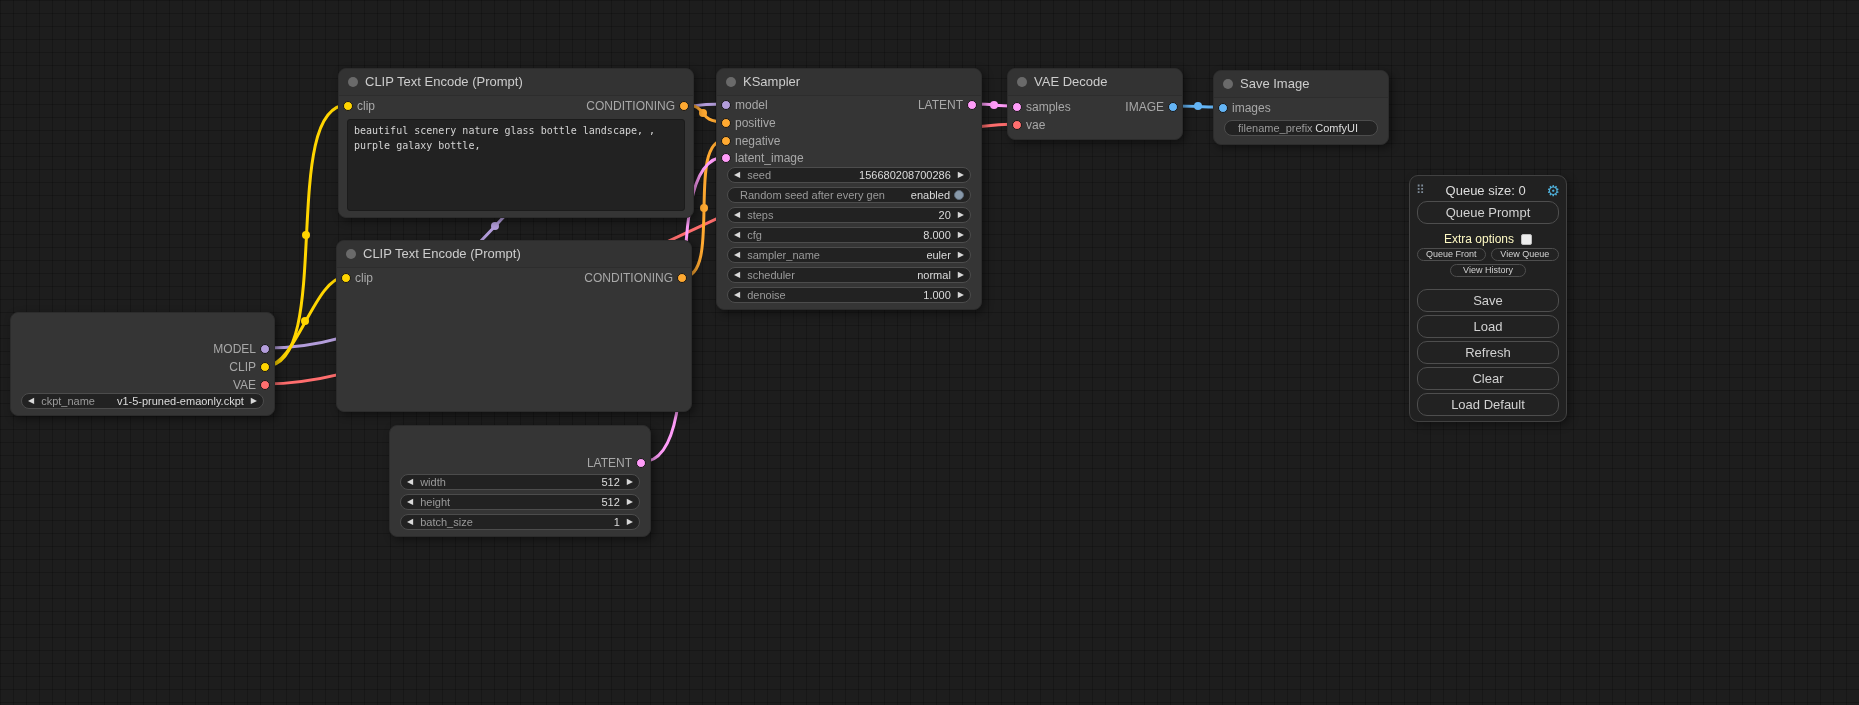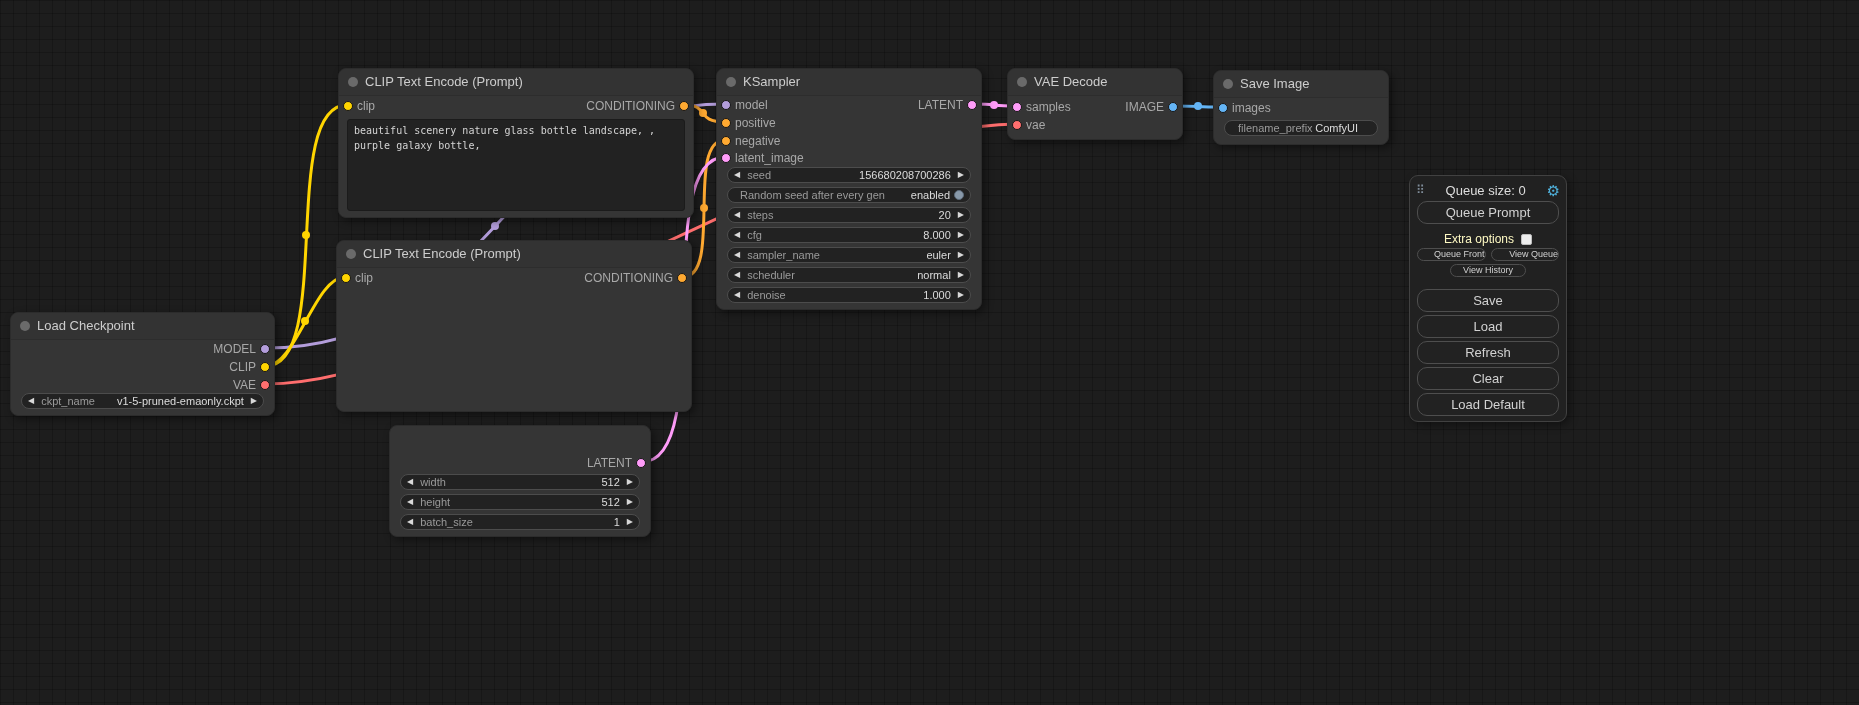--- a/index.html
+++ b/index.html
@@ -94,21 +94,21 @@
   }
   .drag-handle{color:#7f8c99;font-size:12px;cursor:grab;}
   .queue-size{flex:1;text-align:center;}
   .gear{color:#4fb0da;font-size:15px;cursor:pointer;line-height:15px;}
   .mbtn{
     display:block;background:#222222;border:1px solid #4e4e4e;color:#d2d2d2;
     border-radius:10px;font-family:"Liberation Sans",sans-serif;cursor:pointer;
     box-sizing:border-box;text-align:center;padding:0;
   }
   .mbtn.big{position:absolute;left:7px;right:7px;height:23px;font-size:13px;}
-  .mbtn.small{height:13px;font-size:9px;border-radius:7px;line-height:11px;text-align:right;}
+  .mbtn.small{height:13px;font-size:9px;border-radius:7px;line-height:11px;}
   .extra-row{
     position:absolute;left:0;right:0;top:56px;height:14px;
     display:flex;align-items:center;justify-content:center;gap:7px;
     font-size:12px;color:#fef9c3;
   }
   .checkbox{
     width:11px;height:11px;background:#ededed;border-radius:2px;
     border:1px solid #bdbdbd;box-sizing:border-box;cursor:pointer;
   }
   .small-row{
@@ -138,24 +138,20 @@
     <circle class="linkdot c-clip" cx="305" cy="321" r="4"></circle>
     <circle class="linkdot c-vae" cx="641" cy="254" r="4"></circle>
     <circle class="linkdot c-cond" cx="703" cy="113" r="4"></circle>
     <circle class="linkdot c-cond" cx="704" cy="208" r="4"></circle>
     <circle class="linkdot c-latent" cx="683" cy="309" r="4"></circle>
     <circle class="linkdot c-latent" cx="994" cy="105" r="4"></circle>
     <circle class="linkdot c-image" cx="1198" cy="106" r="4"></circle>
   </svg>
 
   <div class="node" style="left:10px;top:312px;width:265px;height:104px">
-    <div class="node-title">
-      <span class="collapse-dot"></span>
-      <span>Load Checkpoint</span>
-    </div>
     <span class="slot out" style="top:28px">MODEL</span>
     <span class="slot out" style="top:46px">CLIP</span>
     <span class="slot out" style="top:64px">VAE</span>
     <span class="port out p-model" style="top:31px"></span>
     <span class="port out p-clip" style="top:49px"></span>
     <span class="port out p-vae" style="top:67px"></span>
     <div class="widget combo" style="top:80px">
       <span class="arrow">◀</span>
       <span class="wlabel">ckpt_name</span>
       <span class="wvalue">v1-5-pruned-emaonly.ckpt</span>

